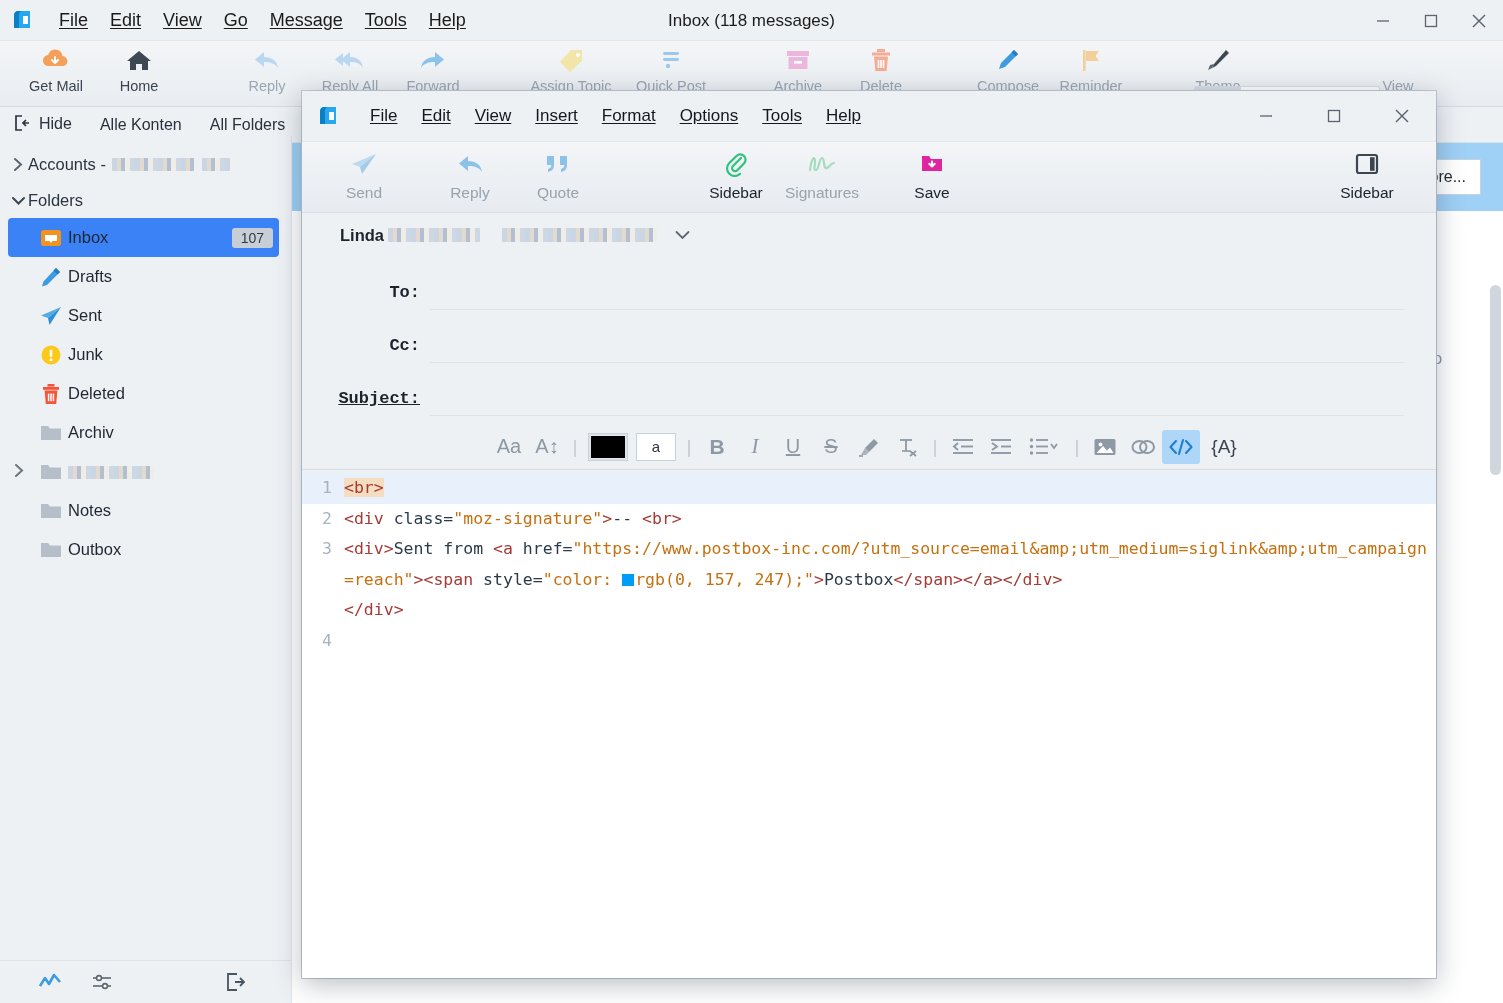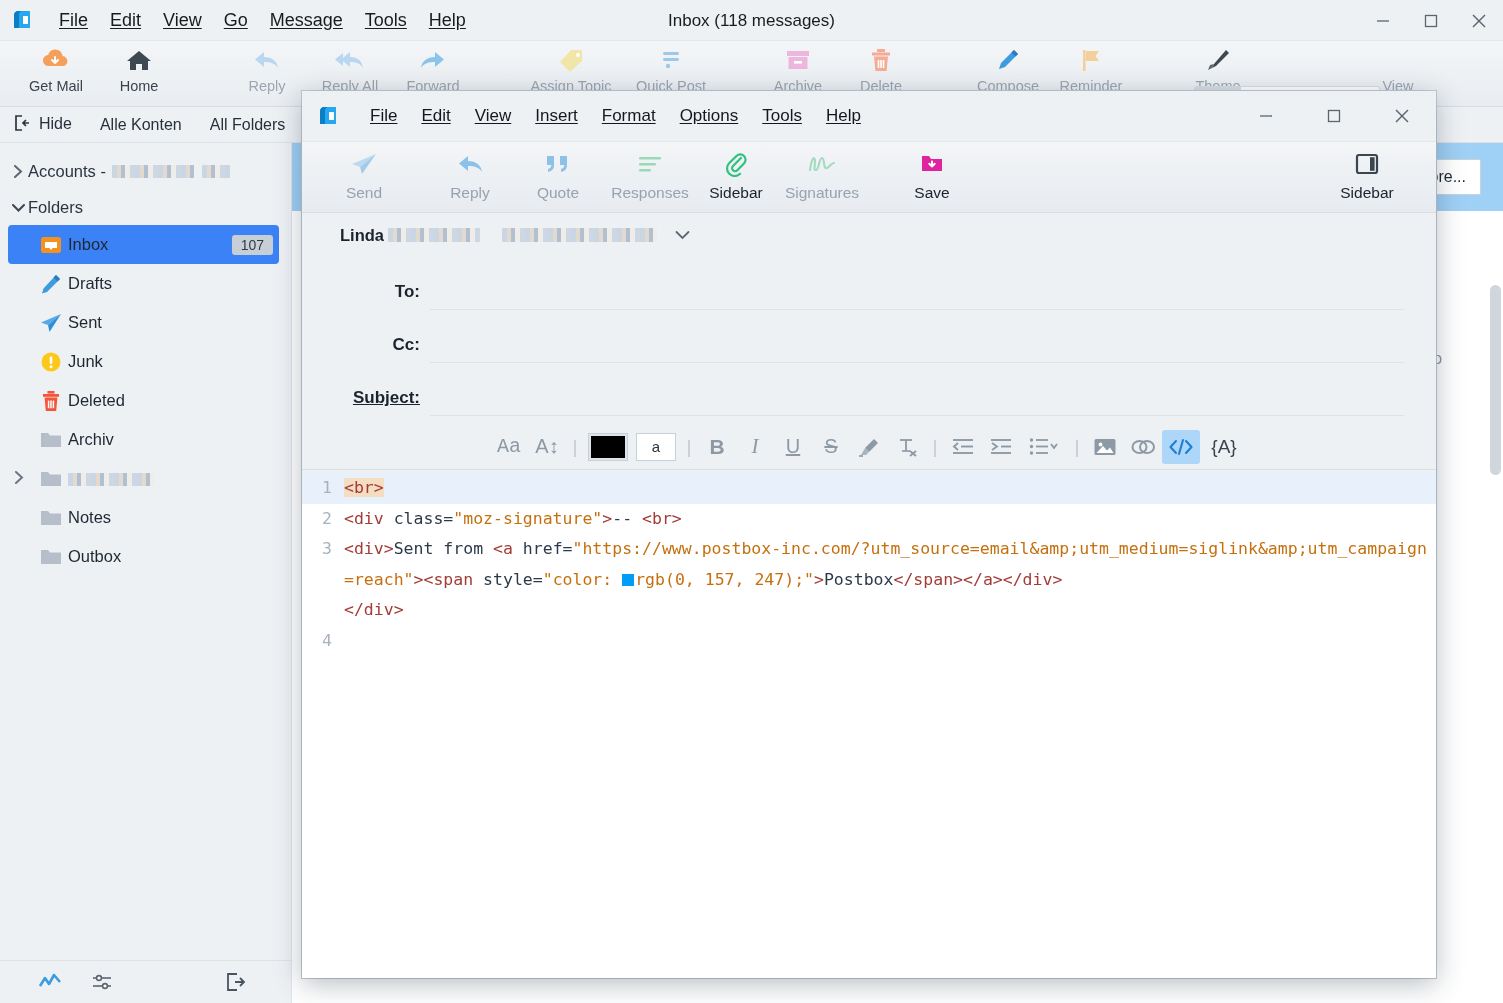--- a/index.html
+++ b/index.html
@@ -72,21 +72,21 @@
   
   #main-subbar {
     position: absolute; left: 0; top: 107px; width: 1503px; height: 36px;
     background: #eef1f4; border-bottom: 1px solid #dde2e7;
     display: flex; align-items: center; font-size: 16px; color: #28313b;
   }
   #main-subbar .sb { padding: 0 14px; display: flex; align-items: flex-start; gap: 7px; }
 
   
   #sidebar {
-    position: absolute; left: 0; top: 143px; width: 292px; bottom: 0;
+    position: absolute; left: 0; top: 136px; width: 292px; bottom: 0;
     background: #eef1f4; border-right: 1px solid #dfe4e9;
   }
   .side-head {
     display: flex; align-items: center; height: 36px; padding-left: 8px;
     font-size: 16.5px; color: #2b3440;
   }
   .chev { width: 20px; display:flex; align-items:center; justify-content:center; color:#5c6672; flex:none;}
   .redact {
     display: inline-block; height: 13px; border-radius: 1px; vertical-align: middle;
     background-image:
@@ -164,21 +164,21 @@
   
   #identity-row {
     position: relative; height: 44px; display: flex; align-items: center;
     padding-left: 38px; background: #eef1f4;
   }
   #identity-row .from-name { font-size: 16.5px; font-weight: bold; color: #1b232c; }
   #identity-row .dropchev { margin-left: 18px; color: #5d6773; }
 
   
   #headers { padding: 8px 0 0 0; background: #eef1f4; }
-  .hrow { display: flex; align-items: flex-end; height: 53px; padding: 0 32px 8px 0; }
+  .hrow { display: flex; align-items: flex-end; height: 53px; padding: 0 32px 8px 0; font-family: Liberation Mono, monospace; }
   .hlabel {
     width: 128px; text-align: right; font-size: 17px; color: #1b232c; font-weight: bold;
     padding-bottom: 8px; padding-right: 10px;
   }
   .hfield {
     flex: 1; border-bottom: 1px solid #dde2e8; height: 100%;
     display: flex; align-items: center; padding: 0 6px; font-size: 16px; color: #1b232c;
   }
 
   
@@ -651,30 +651,20 @@
     </div>
     <div class="ctb ctb-off" style="left:204px">
       <span class="ic">
         <svg width="28" height="24" viewBox="0 0 28 24">
             <path d="M3 4 L10 4 L10 13 C10 17 8 19 4 20 L4 17 C6.5 16.2 7.3 15 7.3 13 L3 13 Z" fill="#8cc2e8"></path>
             <path d="M16 4 L23 4 L23 13 C23 17 21 19 17 20 L17 17 C19.5 16.2 20.3 15 20.3 13 L16 13 Z" fill="#8cc2e8"></path>
           </svg>
       </span>
       <span class="lbl">Quote</span>
     </div>
-    <div class="ctb ctb-off" style="left:296px">
-      <span class="ic">
-        <svg width="30" height="22" viewBox="0 0 30 22">
-            <rect x="4" y="4" width="22" height="2.6" rx="1.3" fill="#9ad8b7"></rect>
-            <rect x="4" y="10" width="17" height="2.6" rx="1.3" fill="#9ad8b7"></rect>
-            <rect x="4" y="16" width="12" height="2.6" rx="1.3" fill="#9ad8b7"></rect>
-          </svg>
-      </span>
-      <span class="lbl">Responses</span>
-    </div>
     <div class="ctb ctb-on" style="left:382px">
       <span class="ic">
         <svg width="26" height="26" viewBox="0 0 26 26">
             <path d="M18 7 L10 15 a3 3 0 0 0 4.3 4.3 L21 12.5 a5.3 5.3 0 0 0-7.5-7.5 L6.3 12 a7.6 7.6 0 0 0 10.8 10.8" fill="none" stroke="#2ec27e" stroke-width="2.2" stroke-linecap="round"></path>
           </svg>
       </span>
       <span class="lbl">Sidebar</span>
     </div>
     <div class="ctb ctb-off" style="left:468px">
       <span class="ic">
@@ -724,21 +714,21 @@
       <div class="hlabel">Cc:</div>
       <div class="hfield"></div>
     </div>
     <div class="hrow">
       <div class="hlabel"><u>Subject:</u></div>
       <div class="hfield"></div>
     </div>
   </div>
 
   <div id="format-toolbar">
-    <span class="fmt" style="font-size:20px;font-family:Liberation Mono, monospace;">Aa</span>
+    <span class="fmt" style="font-size:20px;">Aa</span>
     <span class="fmt" style="font-size:20px;">A↕</span>
     <span class="fmt sep">|</span>
     <span class="fmt" style="width:48px;">
       <span class="swatch-black"></span>
     </span>
     <span class="fmt" style="width:48px;">
       <span class="swatch-a">a</span>
     </span>
     <span class="fmt sep">|</span>
     <span class="fmt" style="font-weight:bold;font-size:21px;">B</span>

